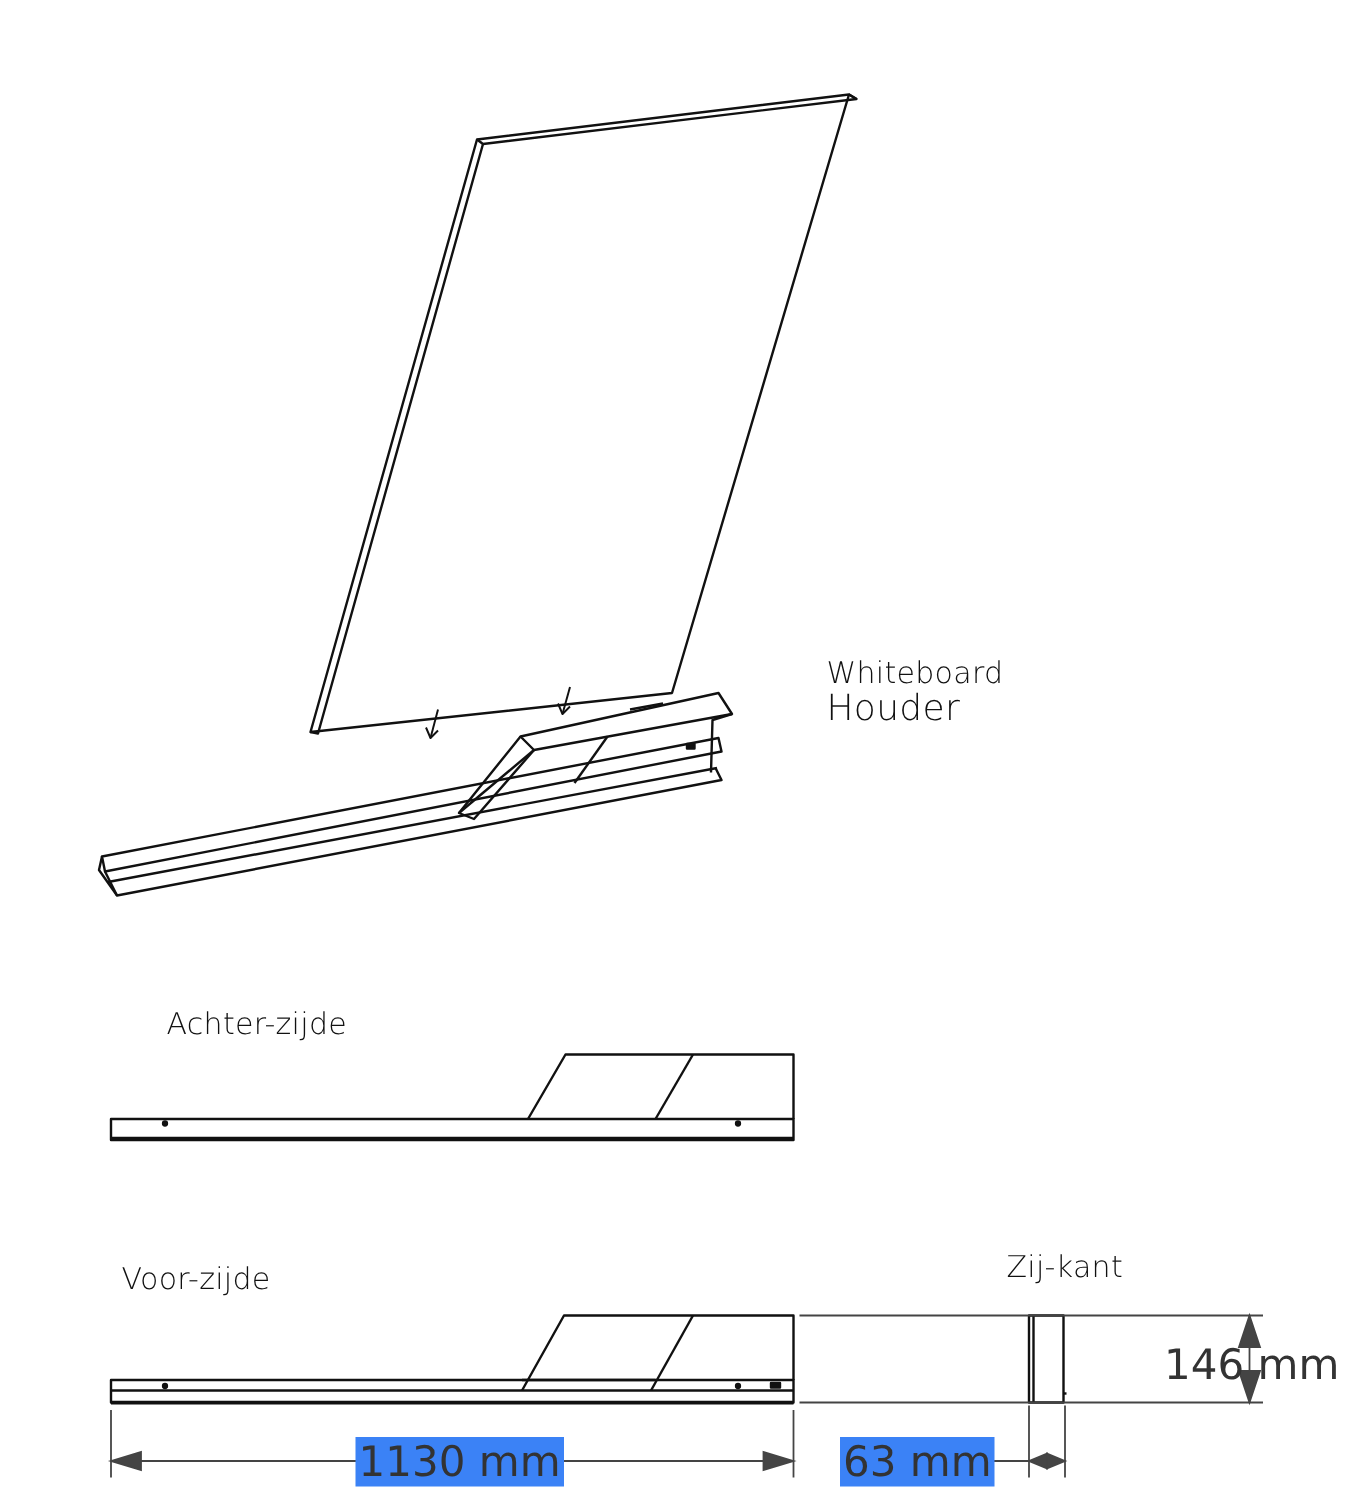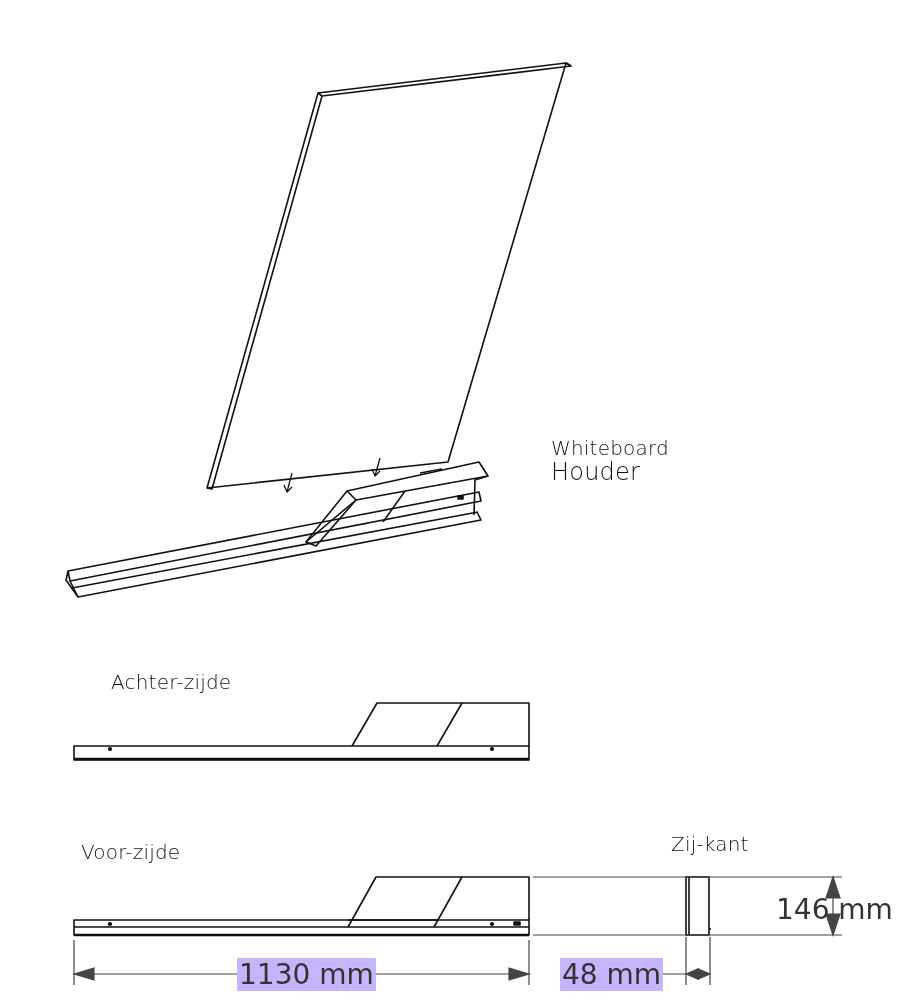--- a/index.html
+++ b/index.html
@@ -4,21 +4,21 @@
   <style>
     html, body { margin: 0; padding: 0; background: #ffffff; }
     body { width: 912px; height: 1000px; position: relative; overflow: hidden; }
     .canvas { position: absolute; left: 0; top: 0; width: 912px; height: 1000px; }
     .label { position: absolute; font-family: "DejaVu Sans", sans-serif; color: #111; font-weight: 300; white-space: nowrap; letter-spacing: 0.2px; }
     .lbl-whiteboard { left: 551px; top: 407px; font-size: 20px; margin-top: 29px; }
     .lbl-houder { left: 551px; top: 458px; font-size: 24px; }
     .lbl-achter { left: 74px; top: 670px; font-size: 20px; margin-left: 37px; }
     .lbl-voor { left: 81px; top: 840px; font-size: 20px; }
     .lbl-zij { left: 671px; top: 832px; font-size: 20px; }
-    .dim { position: absolute; font-family: "DejaVu Sans", sans-serif; color: #333; white-space: nowrap; background: #c4b5fd; }
+    .dim { position: absolute; font-family: "DejaVu Sans", sans-serif; color: #333; white-space: nowrap; background: #3b82f6; }
     .dim-1130 { left: 237px; top: 958px; font-size: 28px; padding: 0 2px; }
     .dim-63 { left: 560px; top: 958px; font-size: 28px; padding: 0 2px; }
     .dim-146 { left: 776px; top: 893px; font-size: 28px; background: transparent; }
   </style>
 </head>
 <body>
 
 <svg class="canvas" viewBox="0 0 912 1000" xmlns="http://www.w3.org/2000/svg">
   <g fill="none" stroke="#111" stroke-width="1.6" stroke-linejoin="round">
 
@@ -96,14 +96,14 @@
     <polygon points="833,935 826,914 840,914"></polygon>
   </g>
 </svg>
 
 <div class="label lbl-whiteboard">Whiteboard</div>
 <div class="label lbl-houder">Houder</div>
 <div class="label lbl-achter">Achter-zijde</div>
 <div class="label lbl-voor">Voor-zijde</div>
 <div class="label lbl-zij">Zij-kant</div>
 <div class="dim dim-1130">1130 mm</div>
-<div class="dim dim-63">48 mm</div>
+<div class="dim dim-63">63 mm</div>
 <div class="dim dim-146">146 mm</div>
 
 </body></html>

